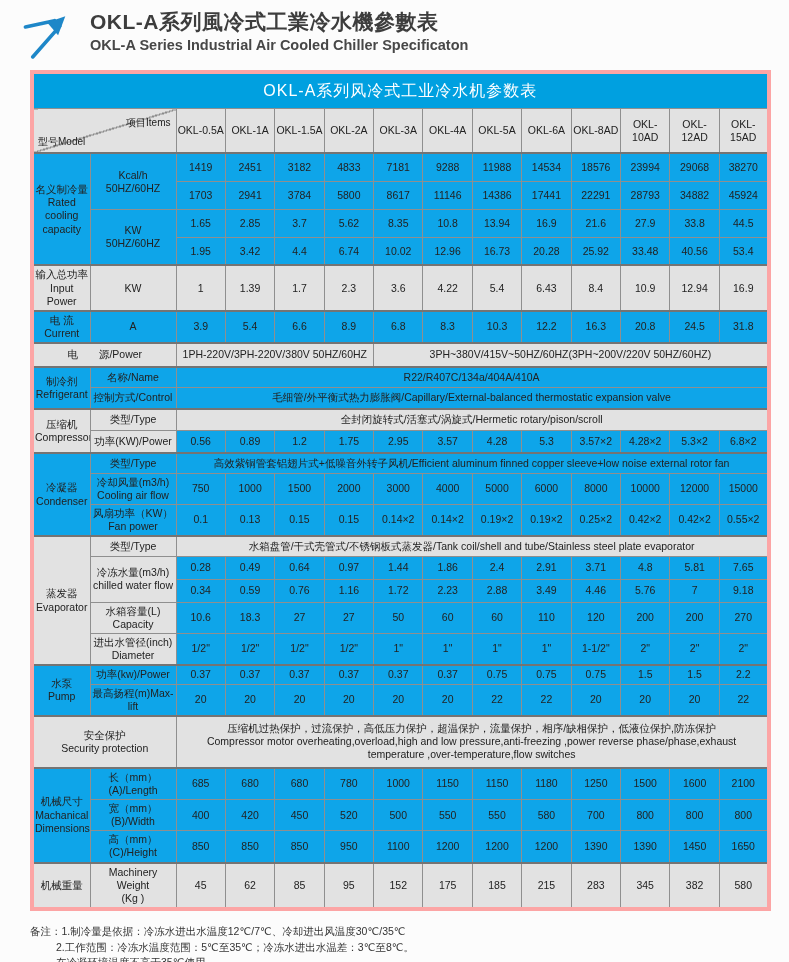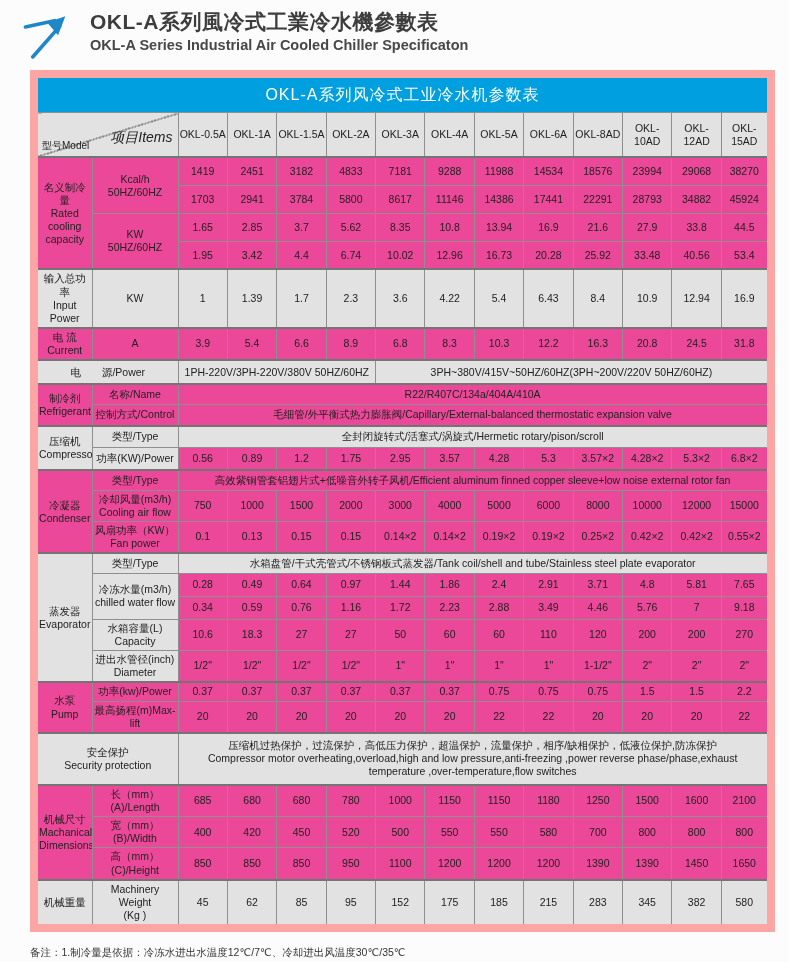--- a/index.html
+++ b/index.html
@@ -10,38 +10,38 @@
   }
   .page-header{display:flex;align-items:flex-start;gap:12px;padding:10px 0 0 20px;}
   .logo{width:58px;height:50px;flex:0 0 auto;margin-top:2px;}
   .titles{line-height:1.15;}
   .title-zh{font-size:21px;font-weight:600;color:#3d3d3d;letter-spacing:.5px;}
   .title-en{font-size:14.5px;font-weight:600;color:#474747;margin-top:3px;}
 
   table.spec{
     border-collapse:collapse;table-layout:fixed;
     width:737px;margin:8px 0 0 30px;font-size:10.5px;
-    border:8px solid #fca5a5;background:#ec4899;
+    border:4px solid #fca5a5;background:#0ea5e9;
   }
   table.spec td,table.spec th{
     border:1px solid #8f8f8f;text-align:center;vertical-align:middle;
     padding:2px 1px;white-space:pre-line;line-height:1.25;font-weight:400;
     overflow:hidden;
   }
   td.ttl{
     background:#00A0E0;color:#fff;font-size:16px;letter-spacing:1px;
     height:30px;border:1px solid #5c5c5c;
   }
   tr.gt td{border-top:2px solid #747474;}
   .sh{background:#e2e2e2;}
   td.corner{position:relative;padding:0;
     background-image:linear-gradient(to bottom right,transparent calc(50% - 0.7px),#8a8a8a calc(50% - 0.7px),#8a8a8a calc(50% + 0.7px),transparent calc(50% + 0.7px));
   }
   td.corner .tl{position:absolute;left:4px;bottom:4px;font-size:10px;}
-  td.corner .br{position:absolute;right:5px;top:16px;font-size:14px;font-style:italic;}
+  td.corner .br{position:absolute;right:5px;top:8px;font-size:10px;}
   td.ml{text-align:left;padding:3px 6px;line-height:1.5;}
   .notes{margin:13px 0 0 30px;font-size:10.5px;line-height:1.5;color:#333;}
   .notes div{white-space:pre-wrap;}
   .notes .indent{padding-left:26px;}
 </style>
 </head>
 <body>
 
 <div class="page-header">
   <svg class="logo" viewBox="0 0 64 52" aria-hidden="true">

